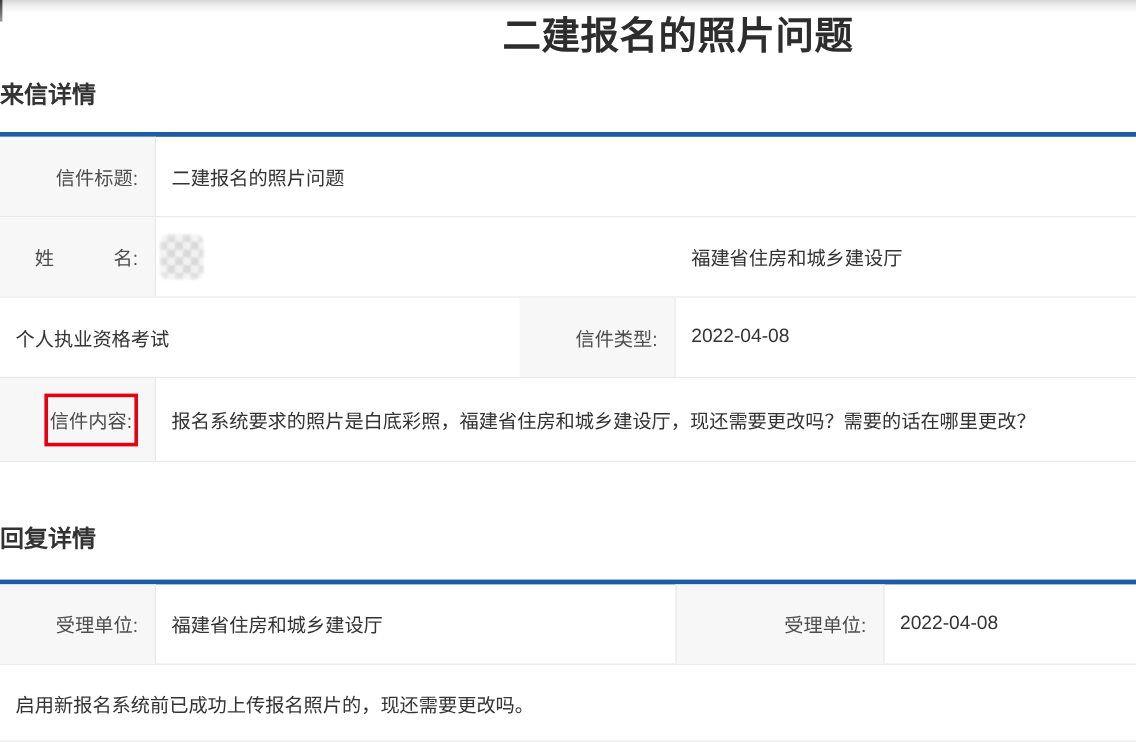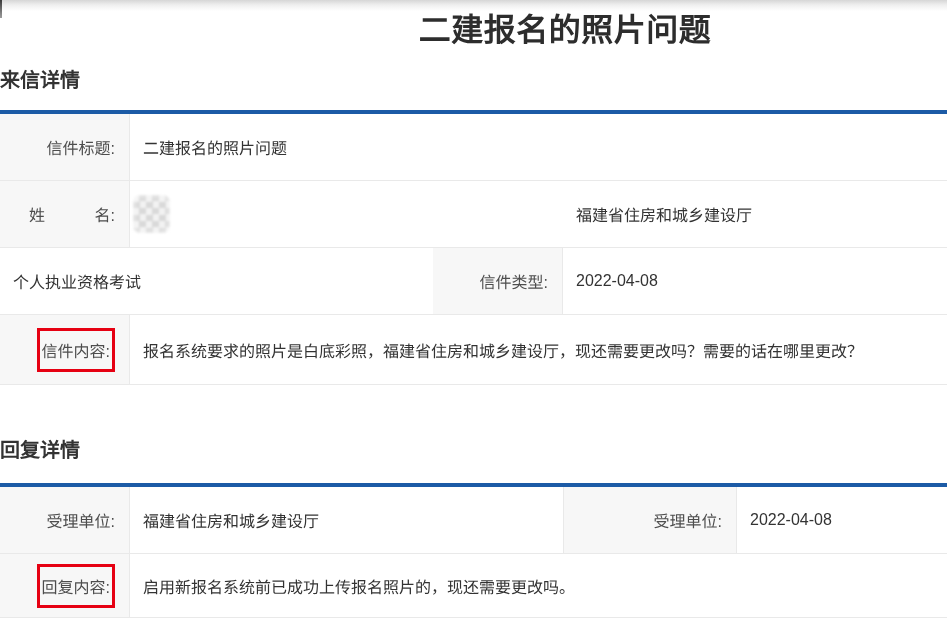--- a/index.html
+++ b/index.html
@@ -169,25 +169,20 @@
       </div>
       <div class="cell label label2 w-label2">
         <span>受理单位:</span>
       </div>
       <div class="cell value flex1">
         <span>2022-04-08</span>
       </div>
     </div>
 
     <div class="row short">
-      <div class="cell label w-label1">
-        <span class="red-box">
-          <span>回复内容:</span>
-        </span>
-      </div>
       <div class="cell value flex1">
         <span>启用新报名系统前已成功上传报名照片的，现还需要更改吗。</span>
       </div>
     </div>
 
   </div>
 
 </div>
 
 </body></html>

